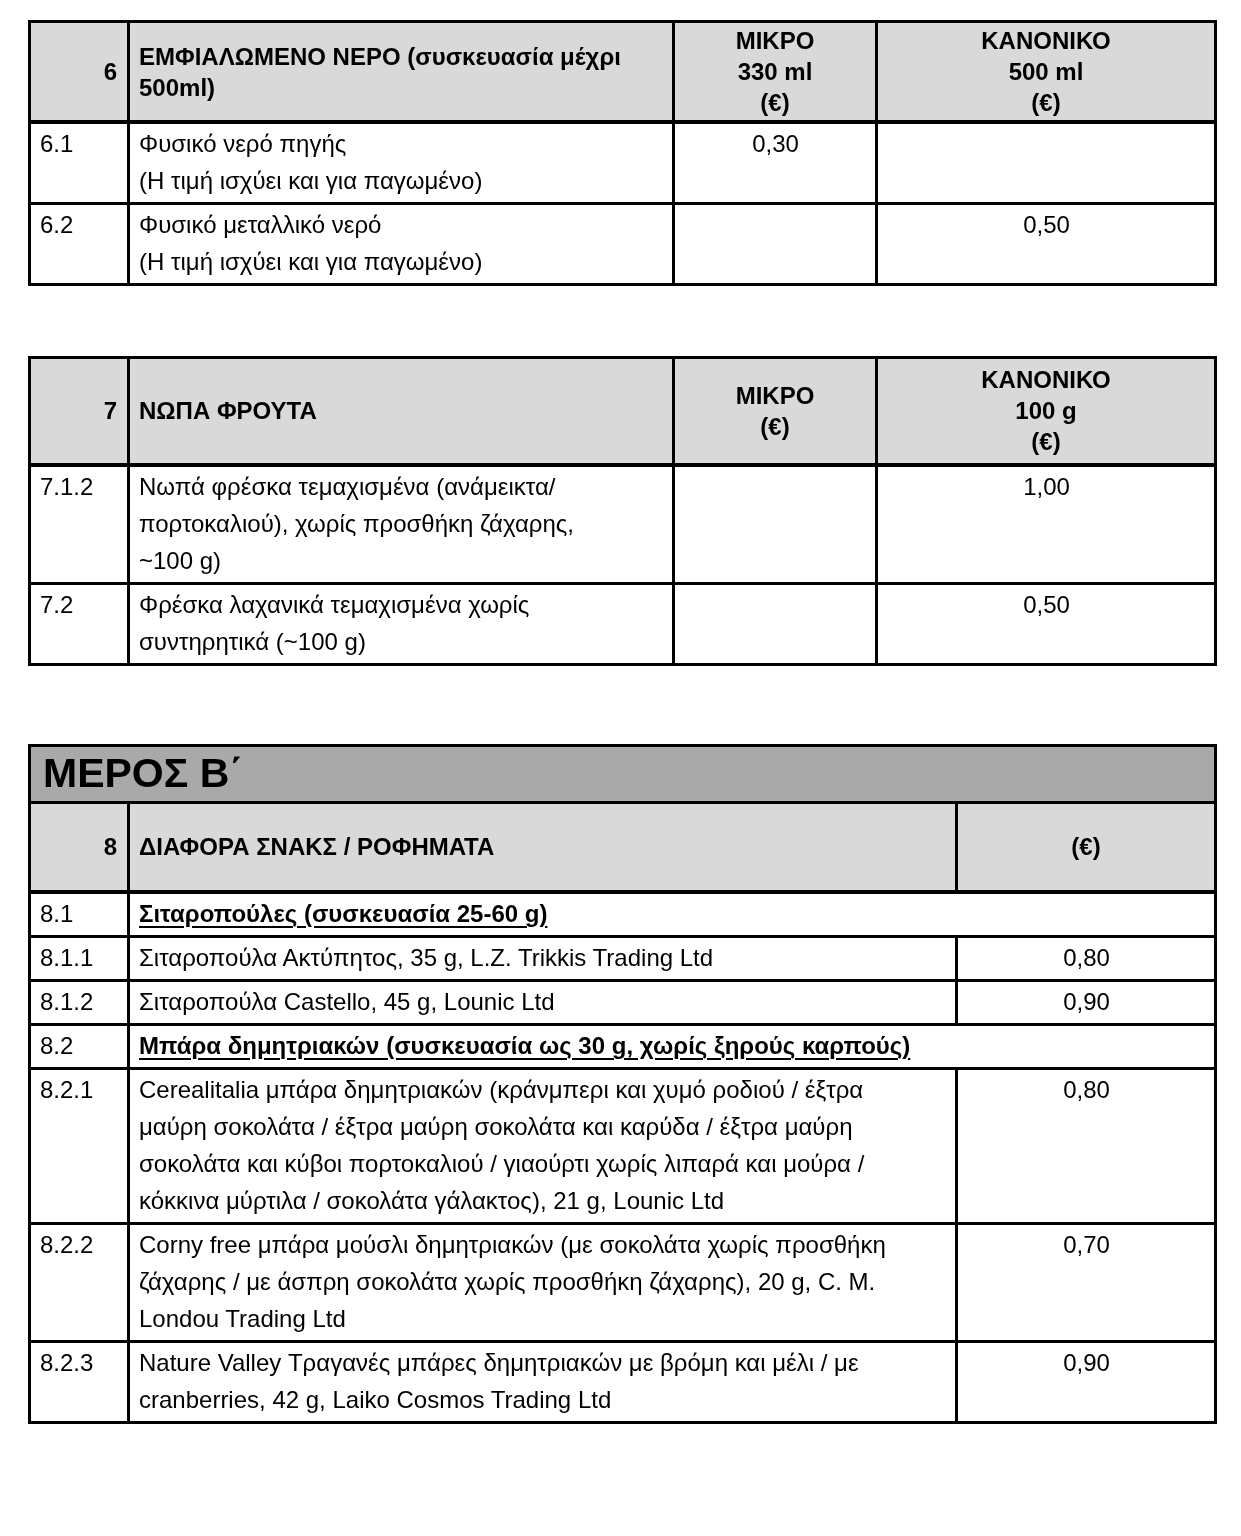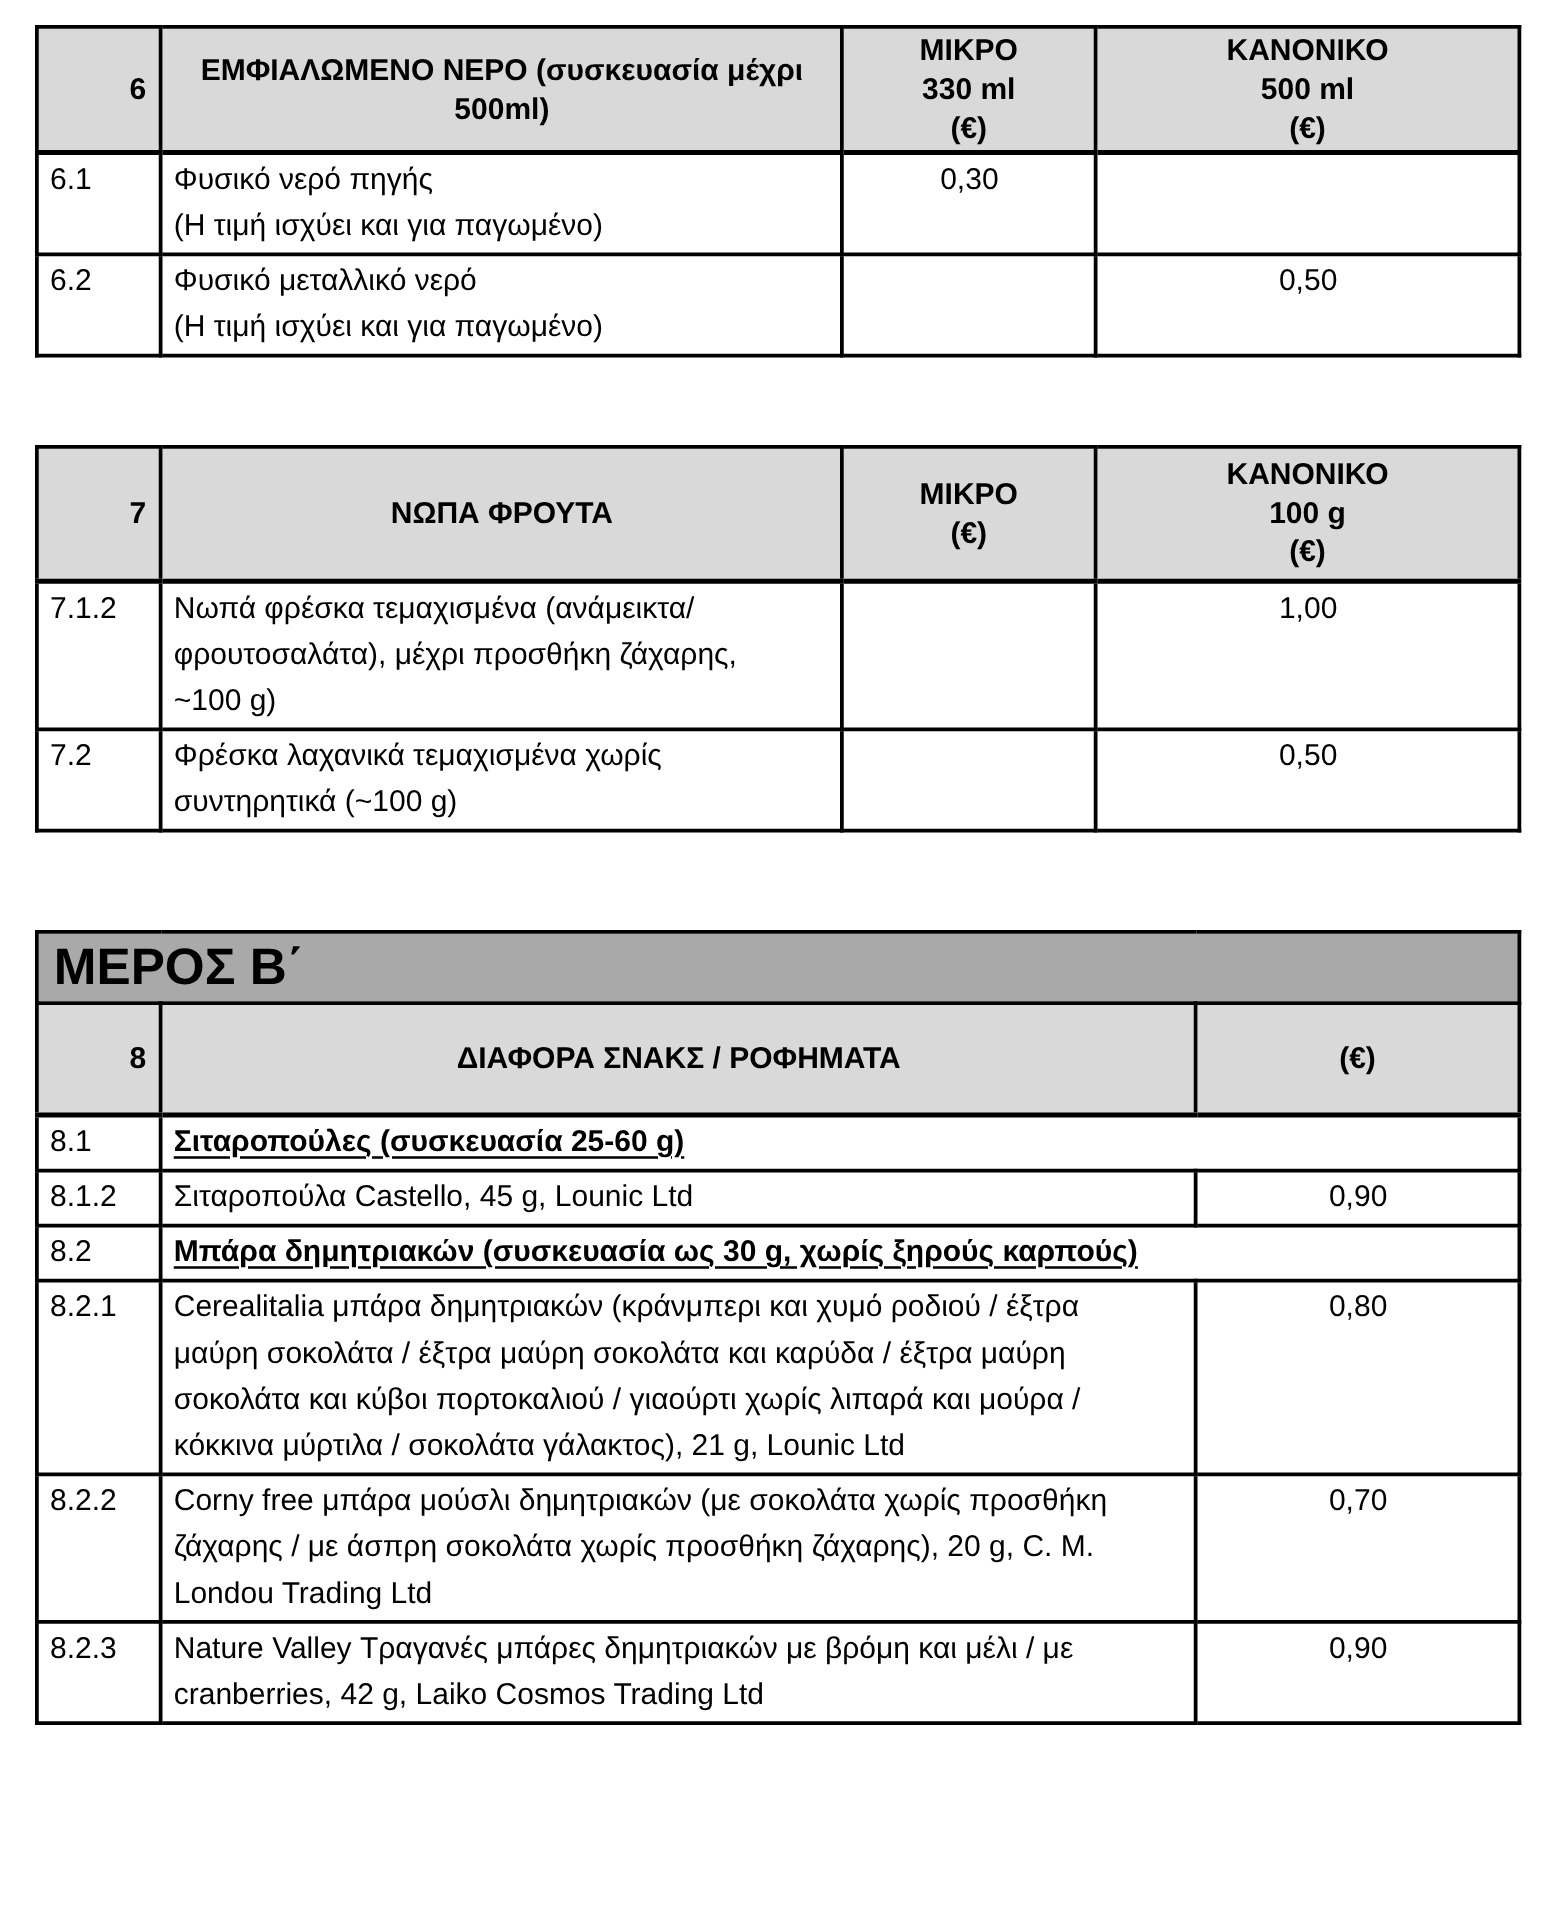--- a/index.html
+++ b/index.html
@@ -36,21 +36,21 @@
     white-space: pre-line;
     line-height: 31px;
     border-bottom-width: 4px;
     padding: 2px 8px;
   }
   table.price-table thead th.num-h {
     text-align: right;
     padding-right: 10px;
   }
   table.price-table thead th.title-h {
-    text-align: center;
+    text-align: left;
     padding-left: 9px;
   }
   table.price-table thead th.price-h {
     text-align: center;
   }
   .t6 thead tr.hrow  { height: 100px; }
   .t7 thead tr.hrow  { height: 107px; }
   .t8 thead tr.hrow  { height: 90px;  }
   
   table.price-table tbody td {
@@ -148,21 +148,21 @@
 (€)</th>
         <th class="price-h">ΚΑΝΟΝΙΚΟ
 100 g
 (€)</th>
       </tr>
     </thead>
     <tbody id="tbody-7">
         <tr>
           <td class="num">7.1.2</td>
           <td class="desc">Νωπά φρέσκα τεμαχισμένα (ανάμεικτα/
-φρουτοσαλάτα), μέχρι προσθήκη ζάχαρης,
+πορτοκαλιού), χωρίς προσθήκη ζάχαρης,
 ~100 g)</td>
           <td class="price"></td>
           <td class="price">1,00</td>
         </tr>
         <tr>
           <td class="num">7.2</td>
           <td class="desc">Φρέσκα λαχανικά τεμαχισμένα χωρίς
 συντηρητικά (~100 g)</td>
           <td class="price"></td>
           <td class="price">0,50</td>
@@ -187,20 +187,25 @@
         <th class="title-h">ΔΙΑΦΟΡΑ ΣΝΑΚΣ / ΡΟΦΗΜΑΤΑ</th>
         <th class="price-h">(€)</th>
       </tr>
     </thead>
     <tbody id="tbody-8">
         <tr>
           <td class="num">8.1</td>
           <td class="desc section-desc" colspan="2">Σιταροπούλες (συσκευασία 25-60 g)</td>
         </tr>
         <tr>
+          <td class="num">8.1.1</td>
+          <td class="desc">Σιταροπούλα Ακτύπητος, 35 g, L.Z. Trikkis Trading Ltd</td>
+          <td class="price">0,80</td>
+        </tr>
+        <tr>
           <td class="num">8.1.2</td>
           <td class="desc">Σιταροπούλα Castello, 45 g, Lounic Ltd</td>
           <td class="price">0,90</td>
         </tr>
         <tr>
           <td class="num">8.2</td>
           <td class="desc section-desc" colspan="2">Μπάρα δημητριακών (συσκευασία ως 30 g, χωρίς ξηρούς καρπούς)</td>
         </tr>
         <tr>
           <td class="num">8.2.1</td>

